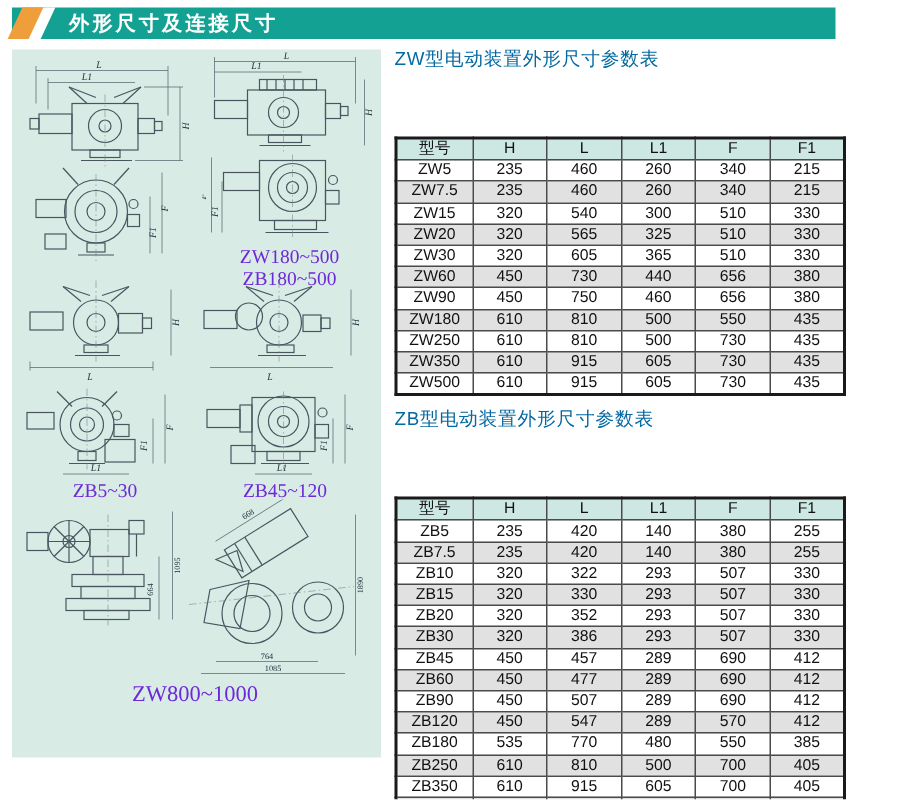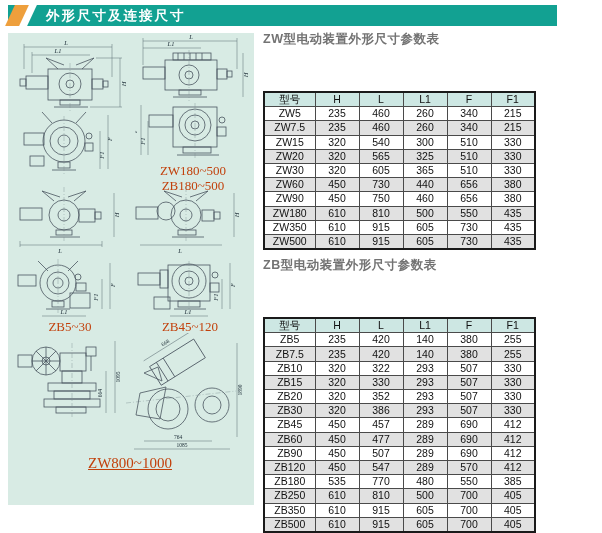--- a/index.html
+++ b/index.html
@@ -12,34 +12,34 @@
                  transform:skewX(-25deg);}
   .accent-slash{position:absolute;left:16px;top:0;width:8px;height:21px;background:#ffffff;
                 transform:skewX(-25deg);}
   .header-title{position:absolute;left:38px;top:0;line-height:21px;color:#ffffff;
                 font-size:13.5px;font-weight:bold;letter-spacing:2px;white-space:nowrap;}
 
   
   .panel{position:absolute;left:8px;top:33px;width:246px;height:472px;background:#d8ebe4;}
   .fig{position:absolute;text-align:center;}
   .fig svg{display:block;margin:0 auto;}
-  .caption{font-family:"Liberation Serif",serif;font-size:13px;line-height:15px;color:#c2410c;margin:0;}
-  .caption.big{font-size:15px;line-height:17px;text-decoration:underline;}
+  .caption{font-family:"Liberation Serif",serif;font-size:13px;line-height:15px;color:#6d28d9;margin:0;}
+  .caption.big{font-size:15px;line-height:17px;}
 
   
   .ln{stroke:#4a5560;stroke-width:0.8;fill:none;}
   .dim{stroke:#5a6a72;stroke-width:0.5;fill:none;}
   .cl{stroke:#7a8a90;stroke-width:0.4;stroke-dasharray:5 2 1 2;fill:none;}
   .dlbl{font:italic 6.5px "Liberation Serif",serif;fill:#20303a;}
   .dlbl2{font:5.5px "Liberation Serif",serif;fill:#20303a;}
 
   
   .tables-col{position:absolute;left:263px;top:31px;width:335px;}
-  .tbl-title{font-size:12.5px;font-weight:bold;margin:0 0 2px 0;color:#737373;letter-spacing:0.5px;}
-  table.dim-table{border-collapse:collapse;width:273px;table-layout:fixed;
+  .tbl-title{font-size:12.5px;font-weight:normal;margin:0 0 2px 0;color:#0369a1;letter-spacing:0.5px;}
+  table.dim-table{border-collapse:collapse;width:301px;table-layout:fixed;
                   font-size:10.5px;border:2px solid #1a1a1a;margin-top:43px;}
   table.dim-table th,table.dim-table td{border:1px solid #4a4a4a;text-align:center;
                   padding:0;height:13.2px;line-height:13px;font-weight:normal;}
   table.dim-table th{background:#cde7e3;}
   table.dim-table col.c-model{width:51px;}
   table.dim-table tbody tr:nth-child(even){background:#e1e1e1;}
   .tbl-gap{height:7px;}
 </style>
 </head>
 <body>
@@ -369,20 +369,28 @@
           </tr>
           <tr>
             <td>ZW180</td>
             <td>610</td>
             <td>810</td>
             <td>500</td>
             <td>550</td>
             <td>435</td>
           </tr>
           <tr>
+            <td>ZW250</td>
+            <td>610</td>
+            <td>810</td>
+            <td>500</td>
+            <td>730</td>
+            <td>435</td>
+          </tr>
+          <tr>
             <td>ZW350</td>
             <td>610</td>
             <td>915</td>
             <td>605</td>
             <td>730</td>
             <td>435</td>
           </tr>
           <tr>
             <td>ZW500</td>
             <td>610</td>

